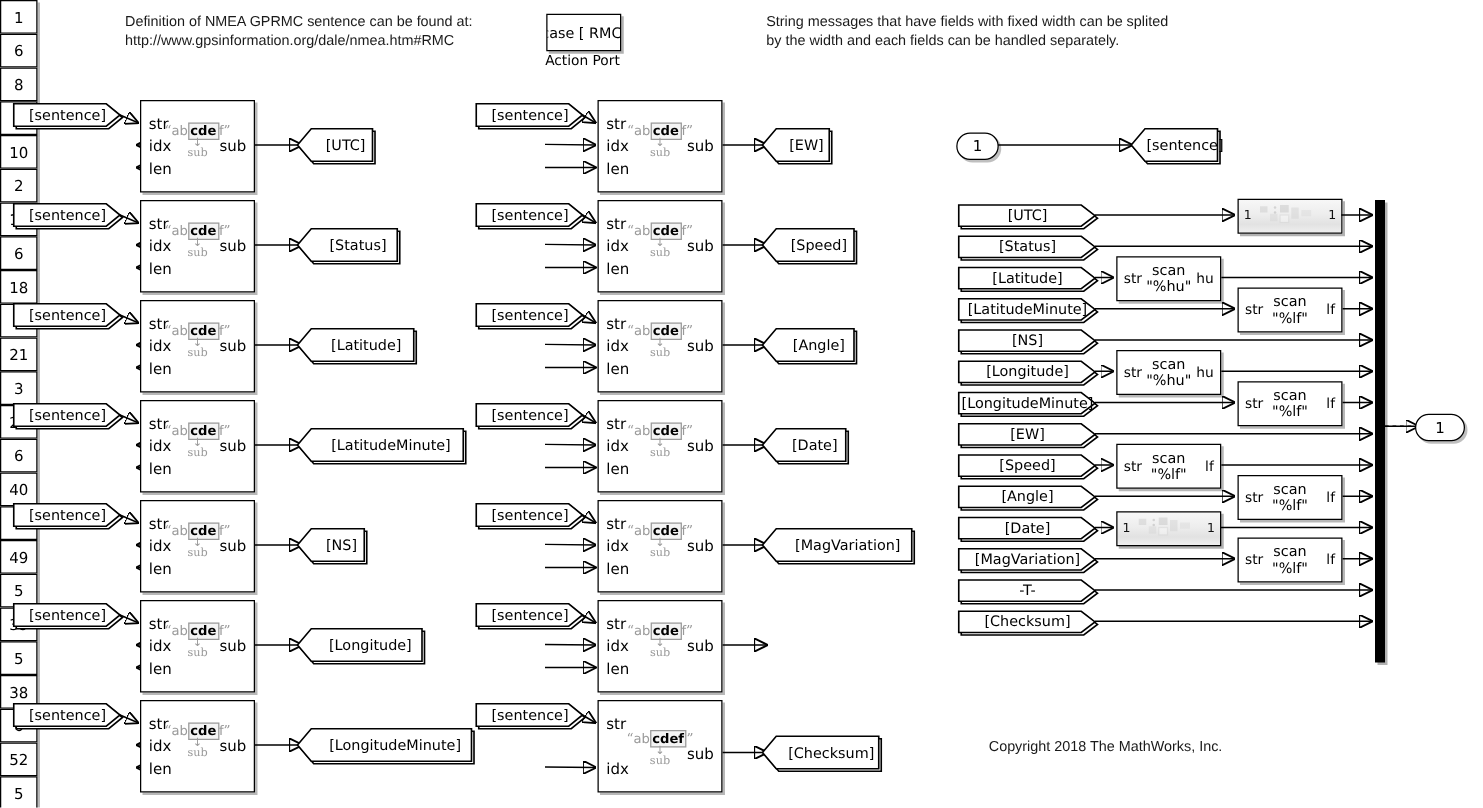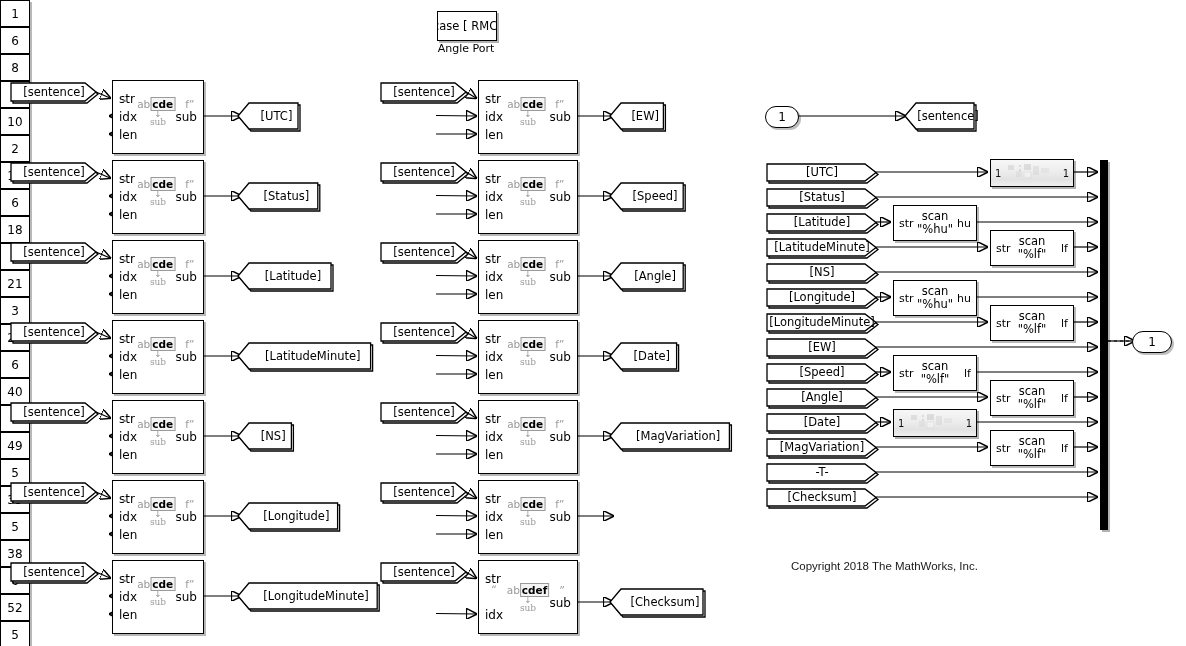--- a/index.html
+++ b/index.html
@@ -38,21 +38,21 @@
           box-shadow:2px 2px 0 rgba(0,0,0,.28);}
   .port-lbl{
     position:absolute;font-family:"DejaVu Sans",sans-serif;font-size:12px;
     color:#000;white-space:nowrap;
   }
   .sub-icon{
     position:absolute;left:50%;transform:translateX(-50%);
     text-align:center;white-space:nowrap;line-height:1;
   }
   .sub-icon .q{font-family:"DejaVu Serif",serif;font-size:11px;color:#9a9a9a;}
-  .sub-icon .dim{font-family:"DejaVu Sans",sans-serif;font-size:10.5px;color:#9a9a9a;margin-left:10px;}
+  .sub-icon .dim{font-family:"DejaVu Sans",sans-serif;font-size:10.5px;color:#9a9a9a;}
   .sub-icon .hi{
     display:inline-block;font-family:"DejaVu Sans",sans-serif;font-size:10.5px;
     font-weight:bold;color:#000;border:1px solid #9a9a9a;background:#f4f4f4;
     padding:0 1px;line-height:12px;
   }
   .sub-icon .arw{display:block;font-size:9px;color:#9a9a9a;line-height:7px;margin-top:0px;}
   .sub-icon .sublbl{display:block;font-family:"DejaVu Serif",serif;font-size:9px;color:#9a9a9a;line-height:9px;}
 
   
   .tagsvg{position:absolute;overflow:visible;}
@@ -106,27 +106,31 @@
   }
 
   svg.wires{position:absolute;left:0;top:0;width:1186px;height:646px;pointer-events:none;}
   svg.wires line,svg.wires path{stroke:#000;stroke-width:1.2;fill:none;}
 </style>
 </head>
 <body>
 
 <div id="canvas">
 
+  <div class="abs note" style="left:100px;top:11px;">Definition of NMEA GPRMC sentence can be found at:
+http://www.gpsinformation.org/dale/nmea.htm#RMC</div>
+  <div class="abs note" style="left:613px;top:11px;">String messages that have fields with fixed width can be splited
+by the width and each fields can be handled separately.</div>
 
   <div class="actionport" style="left:437px;top:11px;width:58px;height:28px;">
     <span>case [ RMC ]:</span>
   </div>
-  <div class="abs caption" style="left:407px;top:42px;width:118px;">Angle Port</div>
-
-  <div class="abs copyright" style="left:791px;top:560px;">Copyright 2018 The MathWorks, Inc.</div>
+  <div class="abs caption" style="left:407px;top:42px;width:118px;">Action Port</div>
+
+  <div class="abs copyright" style="left:791px;top:592px;">Copyright 2018 The MathWorks, Inc.</div>
 
   <svg class="wires">
     <defs>
       <marker id="ah" markerWidth="9" markerHeight="9" refX="8" refY="4.5" orient="auto">
         <path d="M0,0 L9,4.5 L0,9 z" fill="#000" stroke="none"></path>
       </marker>
     </defs>
     <g id="wire-layer">
         <line x1="96" y1="92" x2="110" y2="98" marker-end="url(#ah)"></line>
         <line x1="138" y1="115.5" x2="110" y2="116" marker-end="url(#ah)"></line>

